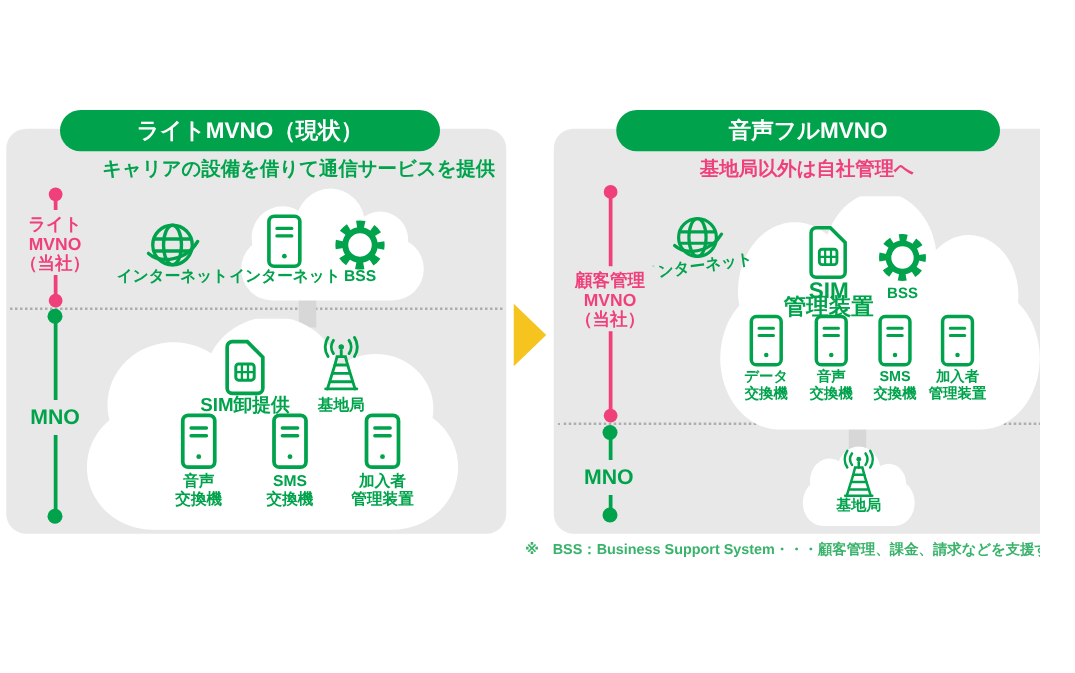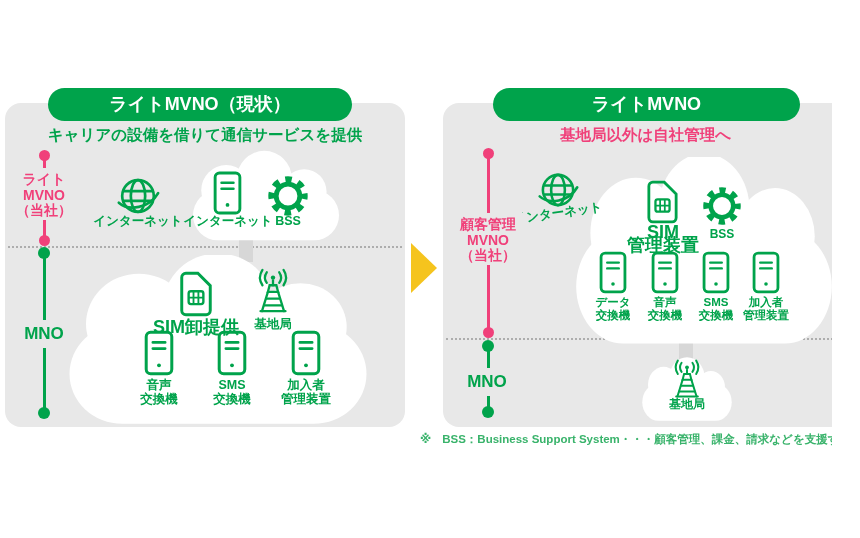--- a/index.html
+++ b/index.html
@@ -23,21 +23,21 @@
   .connector{position:absolute;width:14px;background:var(--conn);z-index:3;}
   .cloud{position:absolute;z-index:4;}
   .icon{position:absolute;color:var(--green);z-index:5;line-height:0;}
   .lbl{position:absolute;color:var(--green);font-weight:700;text-align:center;line-height:1.12;z-index:6;}
   .vline{position:absolute;width:3px;z-index:6;}
   .dot{position:absolute;border-radius:50%;z-index:7;}
   .actor{position:absolute;background:var(--panel);text-align:center;font-weight:700;z-index:7;padding:3px 0;}
   .actor .big{font-size:14px;line-height:16px;display:block;}
   .actor .small{font-size:14px;line-height:14px;display:block;}
   .pink{color:var(--pink);}
-  .green{color:var(--green);}
+  .green{color:var(--green);padding-left:34px;}
   .mno-lbl{position:absolute;background:var(--panel);color:var(--green);font-weight:700;
            font-size:17px;text-align:center;z-index:7;padding:4px 0;}
   .arrow{position:absolute;width:0;height:0;border-top:25px solid transparent;
          border-bottom:25px solid transparent;border-left:26px solid var(--yellow);z-index:8;}
   .footer{position:absolute;display:flex;color:var(--footer-green);font-weight:700;
           font-size:11.5px;z-index:6;white-space:nowrap;}
   .footer .mark{margin-right:11px;}
   svg{display:block;}
 </style>
 </head>
@@ -112,21 +112,21 @@
     </g>
   </svg>
 
   <div class="icon" style="left:179px;top:271px;">
     <svg viewBox="0 0 36 50" width="34" height="46" fill="none" stroke="currentColor">
       <path stroke-width="3.2" d="M7 2.5 H20 L33.5 16 V43 A4.5 4.5 0 0 1 29 47.5 H7 A4.5 4.5 0 0 1 2.5 43 V7 A4.5 4.5 0 0 1 7 2.5 Z"></path>
       <rect x="10" y="22" width="16" height="14" rx="2.5" stroke-width="2.6"></rect>
       <path d="M15.3 22 V36 M20.6 22 V36 M10 29 H26" stroke-width="2"></path>
     </svg>
   </div>
-  <div class="lbl" style="left:146px;top:317px;width:100px;font-size:18px;">SIM卸提供</div>
+  <div class="lbl" style="left:146px;top:317px;width:100px;font-size:15px;">SIM卸提供</div>
 
   <div class="icon" style="left:250px;top:268px;">
     <svg viewBox="0 0 48 48" width="46" height="46" fill="none" stroke="currentColor" stroke-width="2.4" stroke-linecap="round">
       <circle cx="24" cy="10" r="2.3" fill="currentColor" stroke="none"></circle>
       <path d="M24 13 V18"></path>
       <path d="M17.5 4.5 a9.5 9.5 0 0 0 0 11"></path>
       <path d="M13 2 a14.5 14.5 0 0 0 0 16"></path>
       <path d="M30.5 4.5 a9.5 9.5 0 0 1 0 11"></path>
       <path d="M35 2 a14.5 14.5 0 0 1 0 16"></path>
       <path d="M20.5 18 h7 l1.8 7 h-10.6 z"></path>
@@ -169,21 +169,21 @@
     </svg>
   </div>
   <div class="lbl" style="left:266px;top:378px;width:80px;font-size:12.5px;">
     <span style="display:block">加入者</span>
     <span style="display:block">管理装置</span>
   </div>
 
   <div class="arrow" style="left:411px;top:243px;"></div>
 
   <div class="panel" style="left:443px;width:405px;"></div>
-  <div class="pill" style="left:493px;width:307px;">ライトMVNO</div>
+  <div class="pill" style="left:493px;width:307px;">音声フルMVNO</div>
   <div class="subtitle pink" style="left:443px;width:405px;">基地局以外は自社管理へ</div>
 
   <div class="dotted" style="left:446px;top:338px;width:399px;"></div>
 
   <div class="vline" style="left:486.5px;top:153px;height:179px;background:var(--pink);"></div>
   <div class="dot" style="left:482.5px;top:147.5px;width:11px;height:11px;background:var(--pink);"></div>
   <div class="dot" style="left:482.5px;top:326.5px;width:11px;height:11px;background:var(--pink);"></div>
   <div class="actor pink" style="left:449px;top:213px;width:78px;">
     <span class="big">顧客管理</span>
     <span class="big">MVNO</span>

